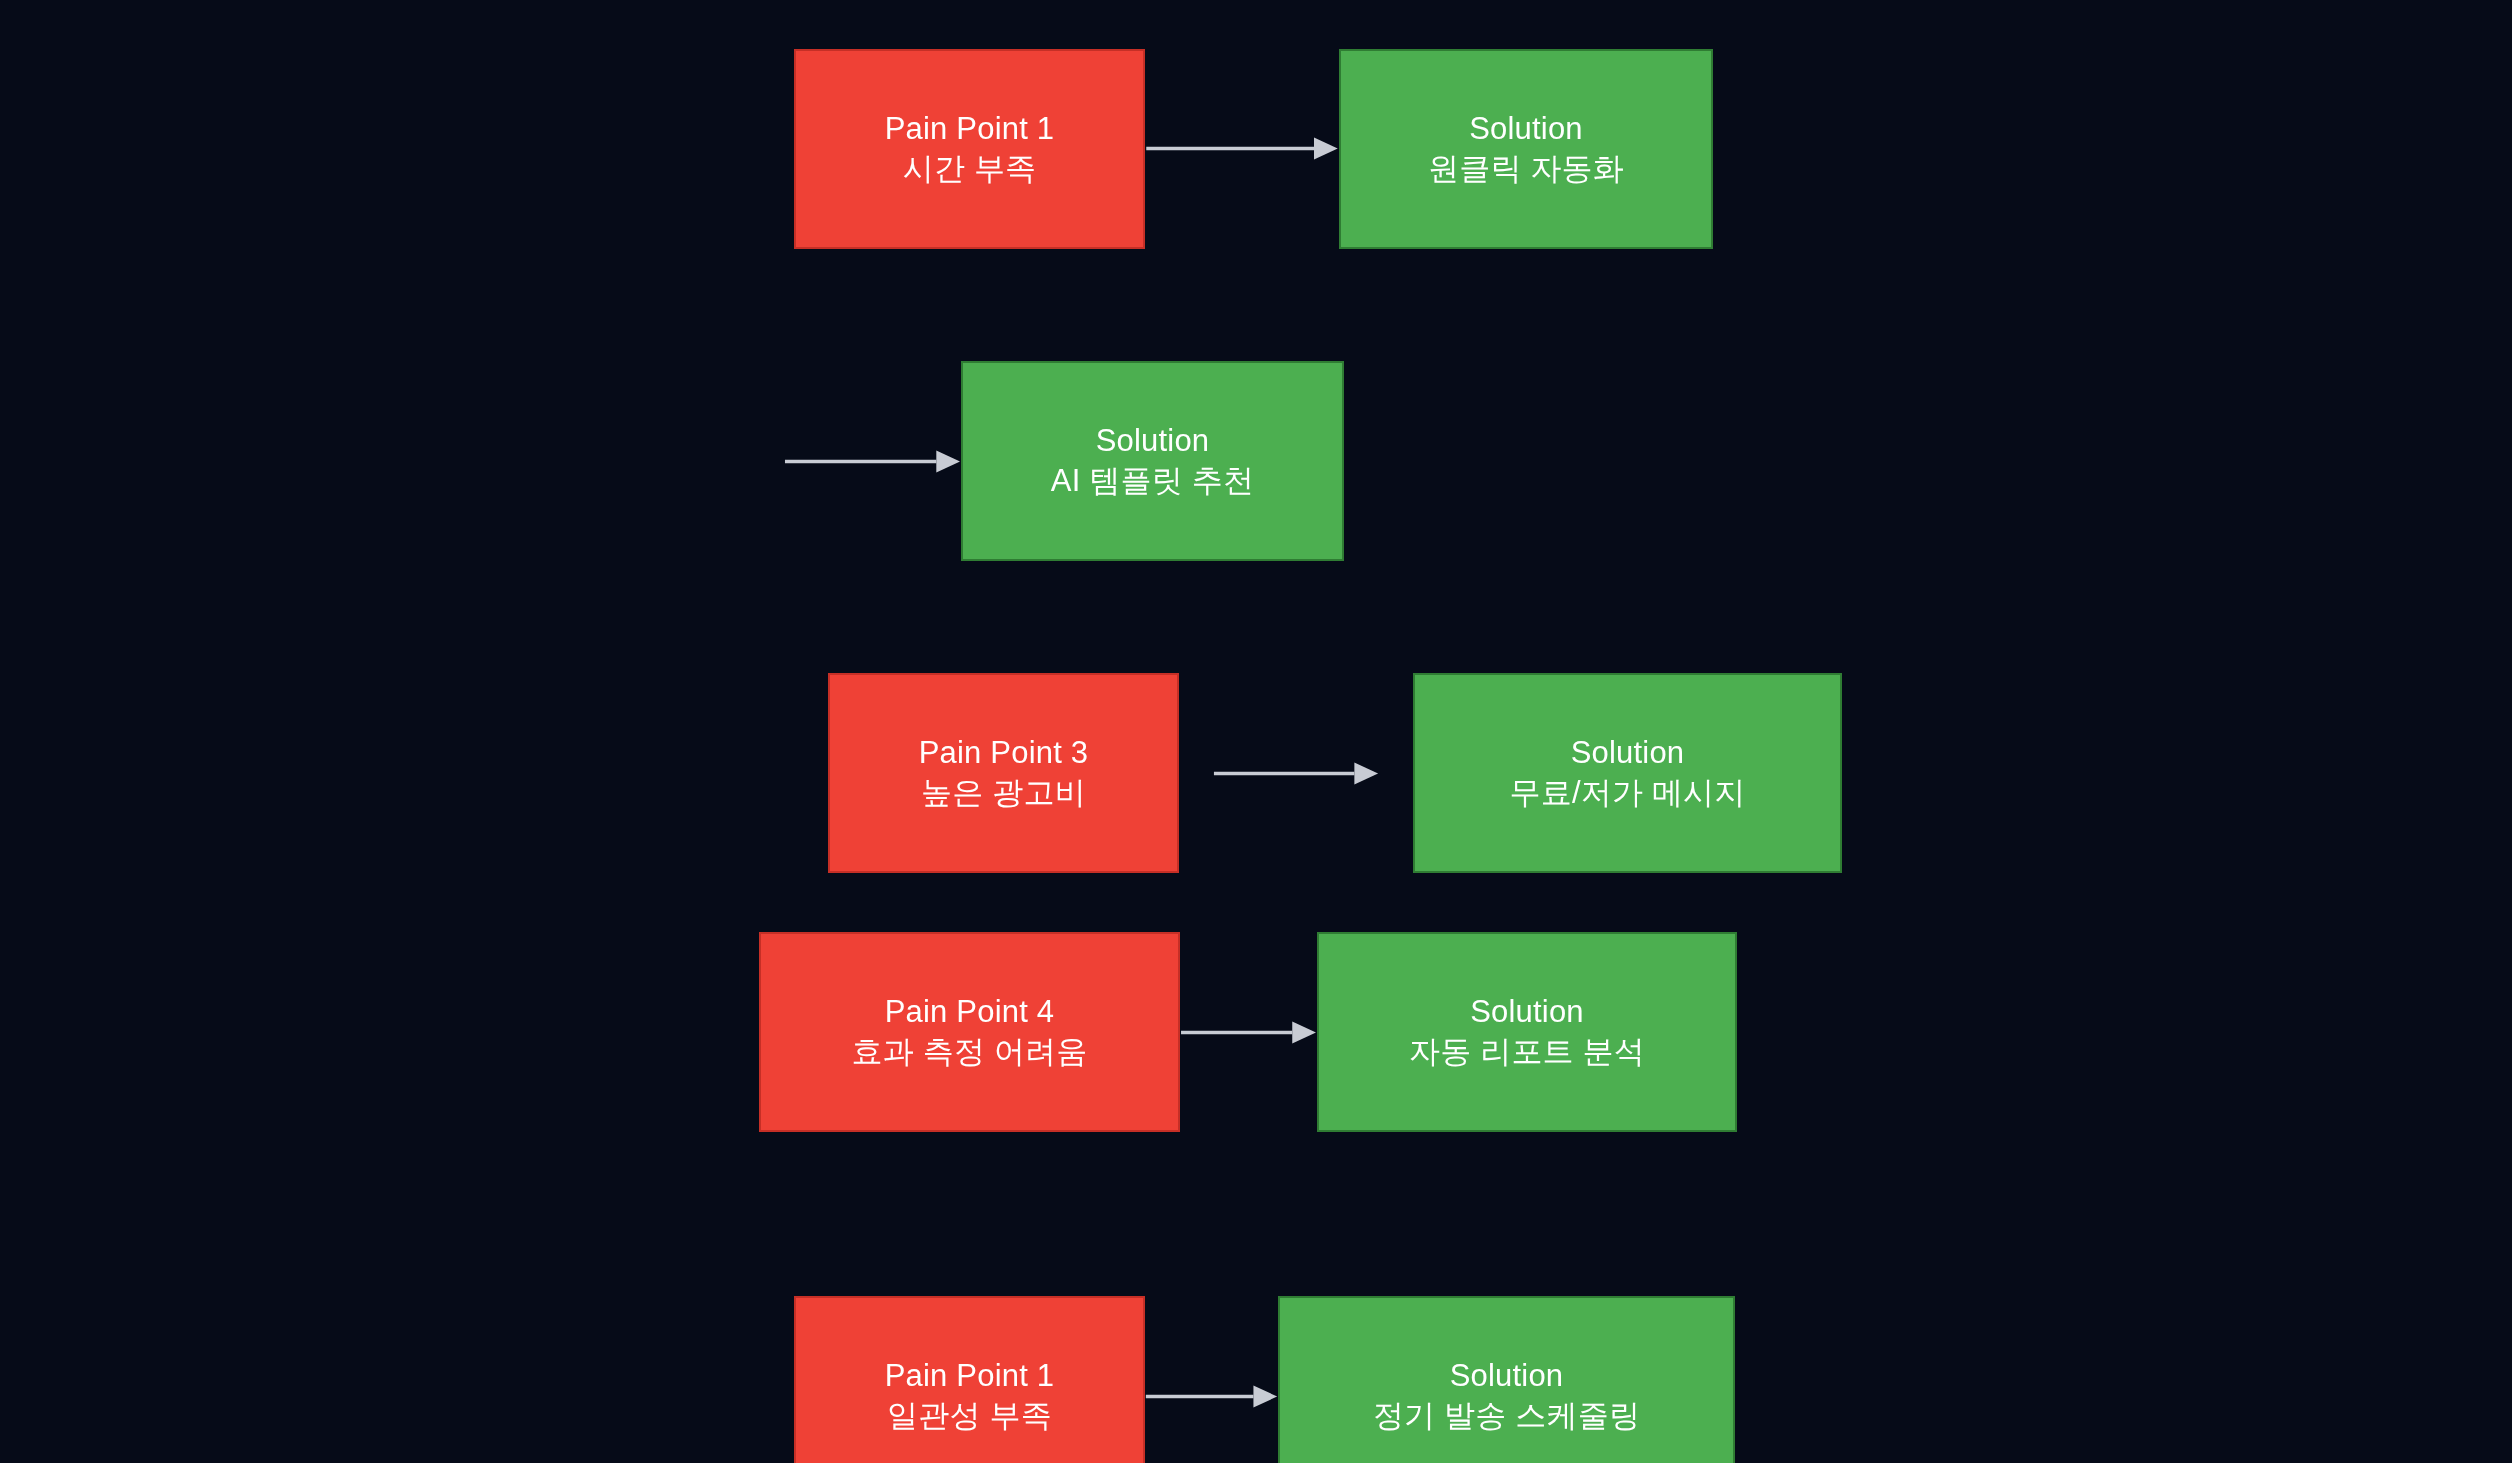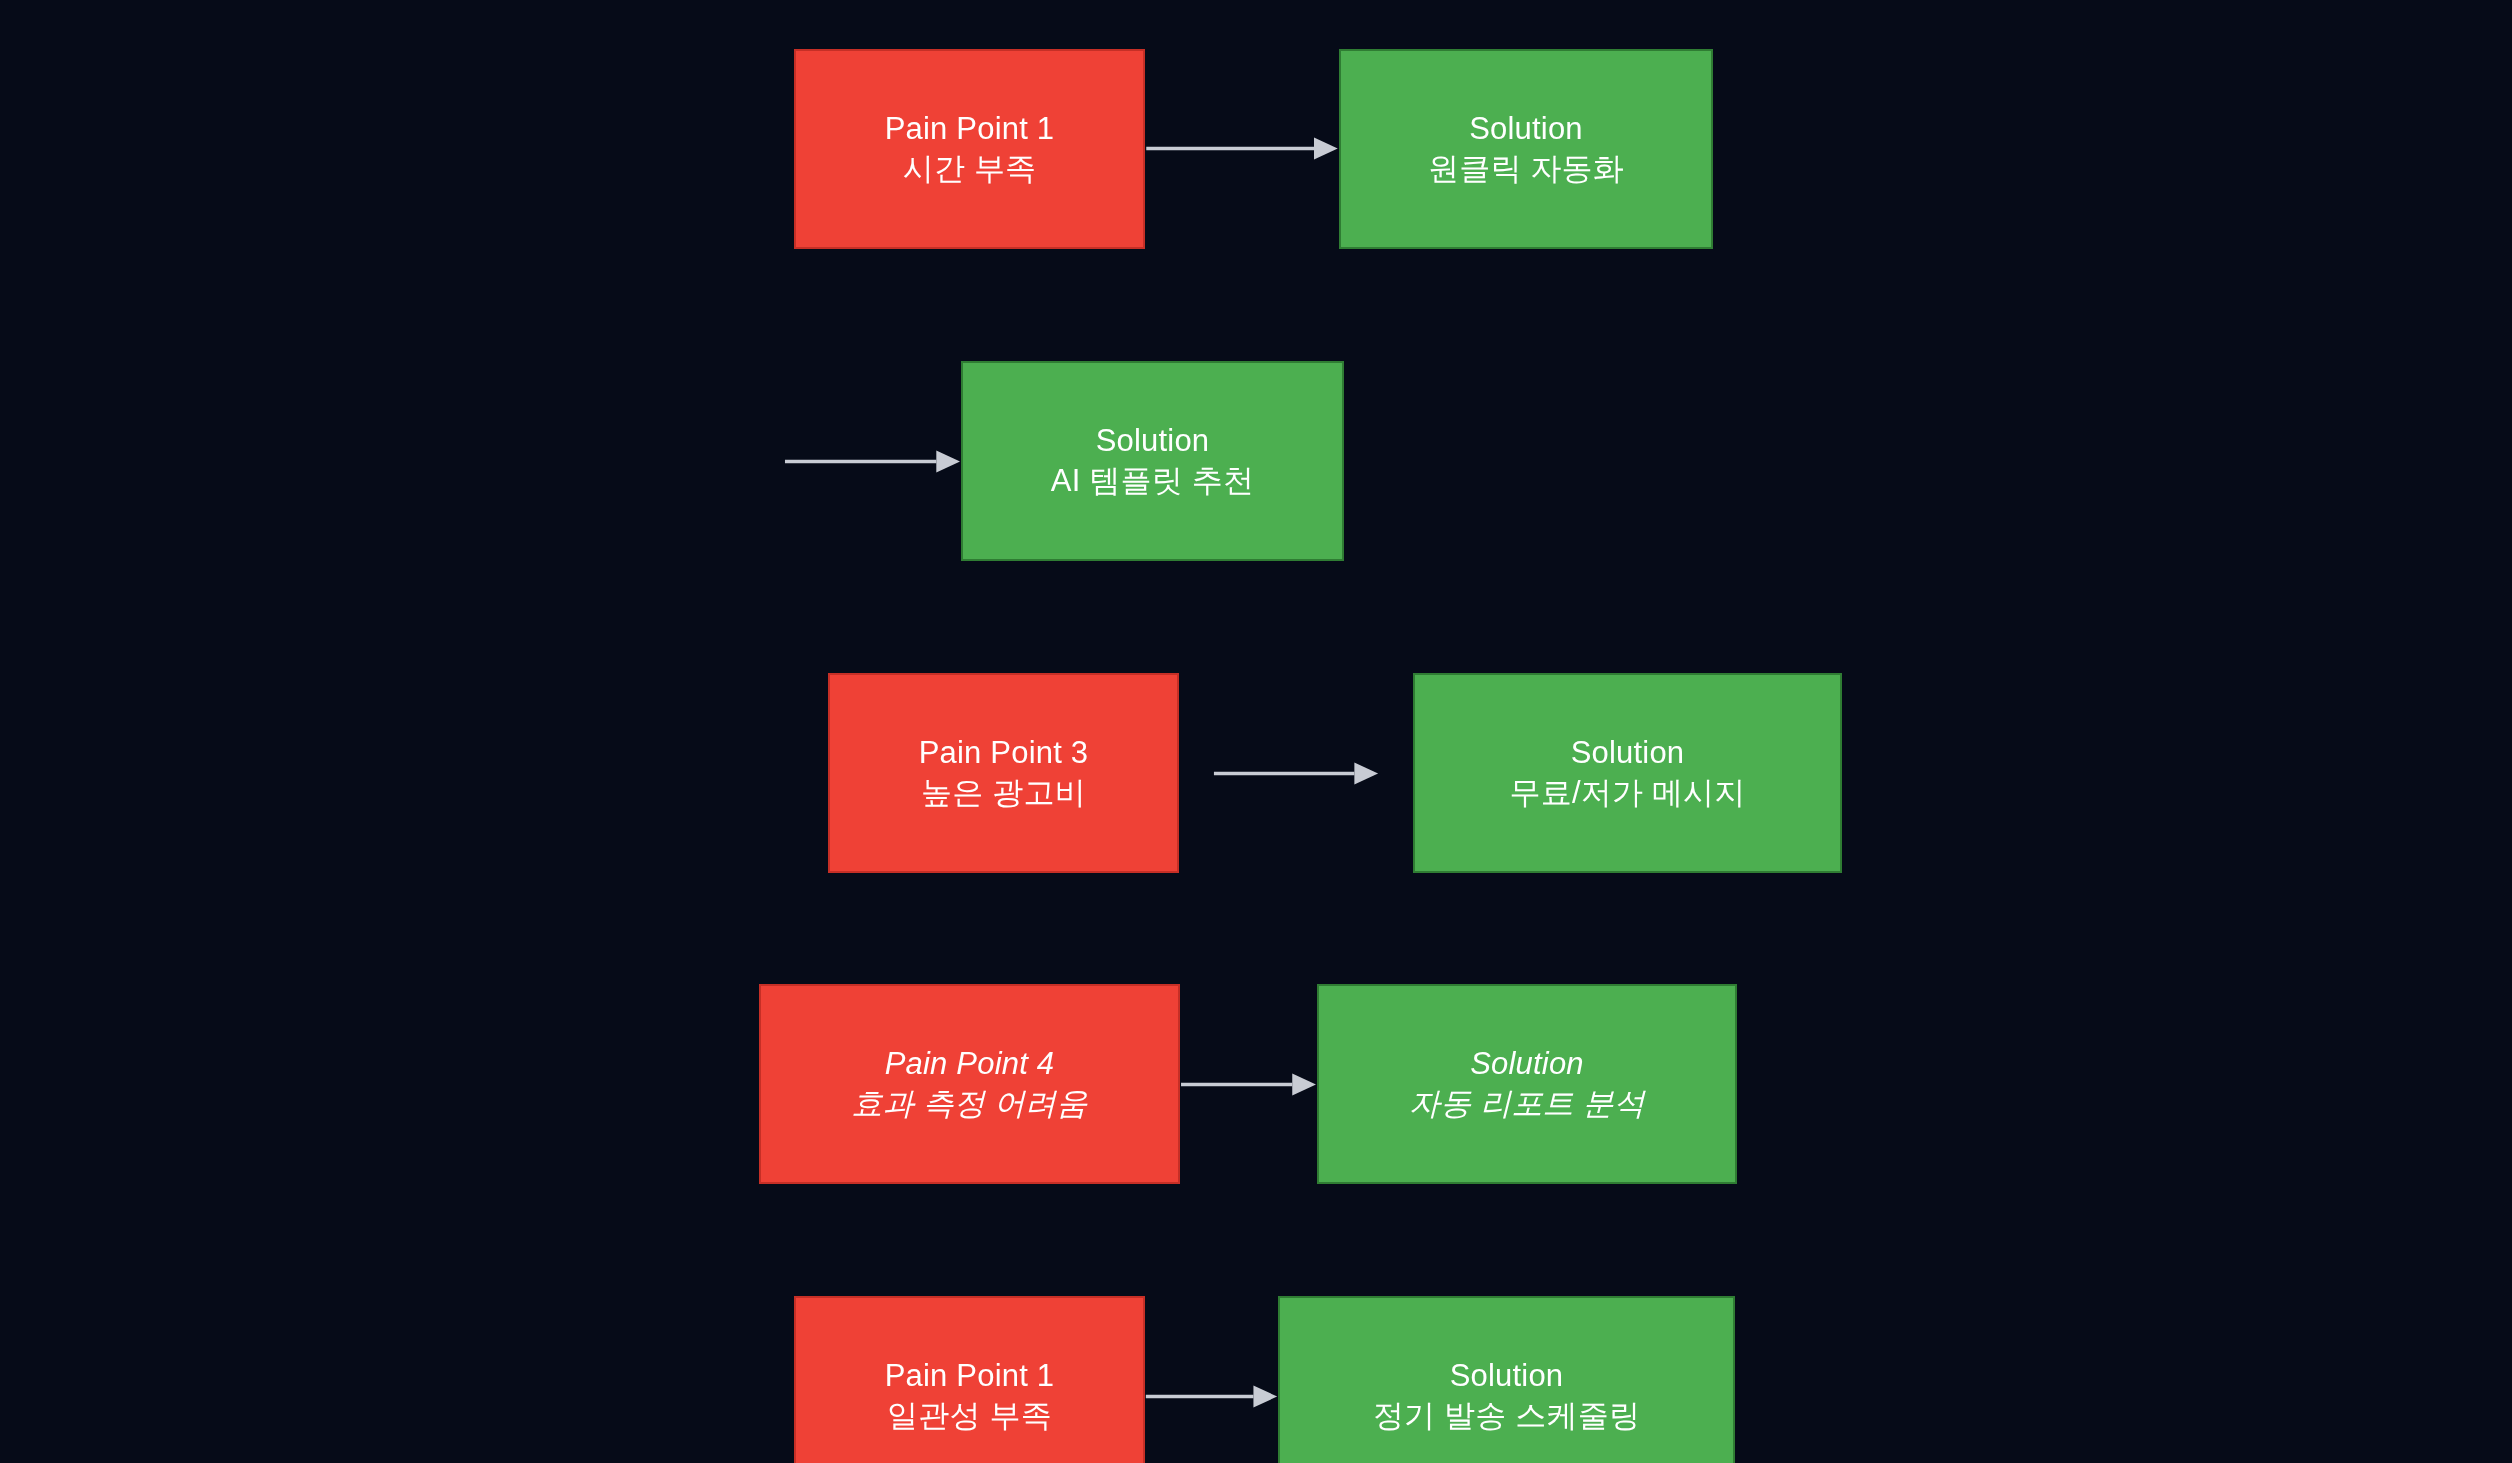--- a/index.html
+++ b/index.html
@@ -112,21 +112,21 @@
         <svg width="166" height="31" viewBox="0 0 180 34">
           <line x1="0" y1="17" x2="154" y2="17" stroke="#c8ccd4" stroke-width="4"></line>
           <polygon points="154,5 180,17 154,29" fill="#c8ccd4"></polygon>
         </svg>
       </div>
       <div class="node node-solution" style="width: 429px; height: 200px; background: rgb(76, 175, 80); border-color: rgb(47, 125, 51); color: rgb(255, 255, 255);">
         <span class="node-line">Solution</span>
         <span class="node-line">무료/저가 메시지</span>
       </div>
     </div>
-    <div class="flow-row" style="top: 952px; height: 200px; font-style: italic;">
+    <div class="flow-row" style="top: 900px; height: 200px;">
       <div class="spacer" style="width: 759px; height: 0.9px;"></div>
       <div class="node node-pain" style="width: 421px; height: 200px; background: rgb(239, 65, 54); border-color: rgb(198, 47, 38); color: rgb(255, 255, 255);">
         <span class="node-line">Pain Point 4</span>
         <span class="node-line">효과 측정 어려움</span>
       </div>
       <div class="connector" style="width: 137px;">
         <svg width="137" height="31" viewBox="0 0 148 34">
           <line x1="0" y1="17" x2="122" y2="17" stroke="#c8ccd4" stroke-width="4"></line>
           <polygon points="122,5 148,17 122,29" fill="#c8ccd4"></polygon>
         </svg>

